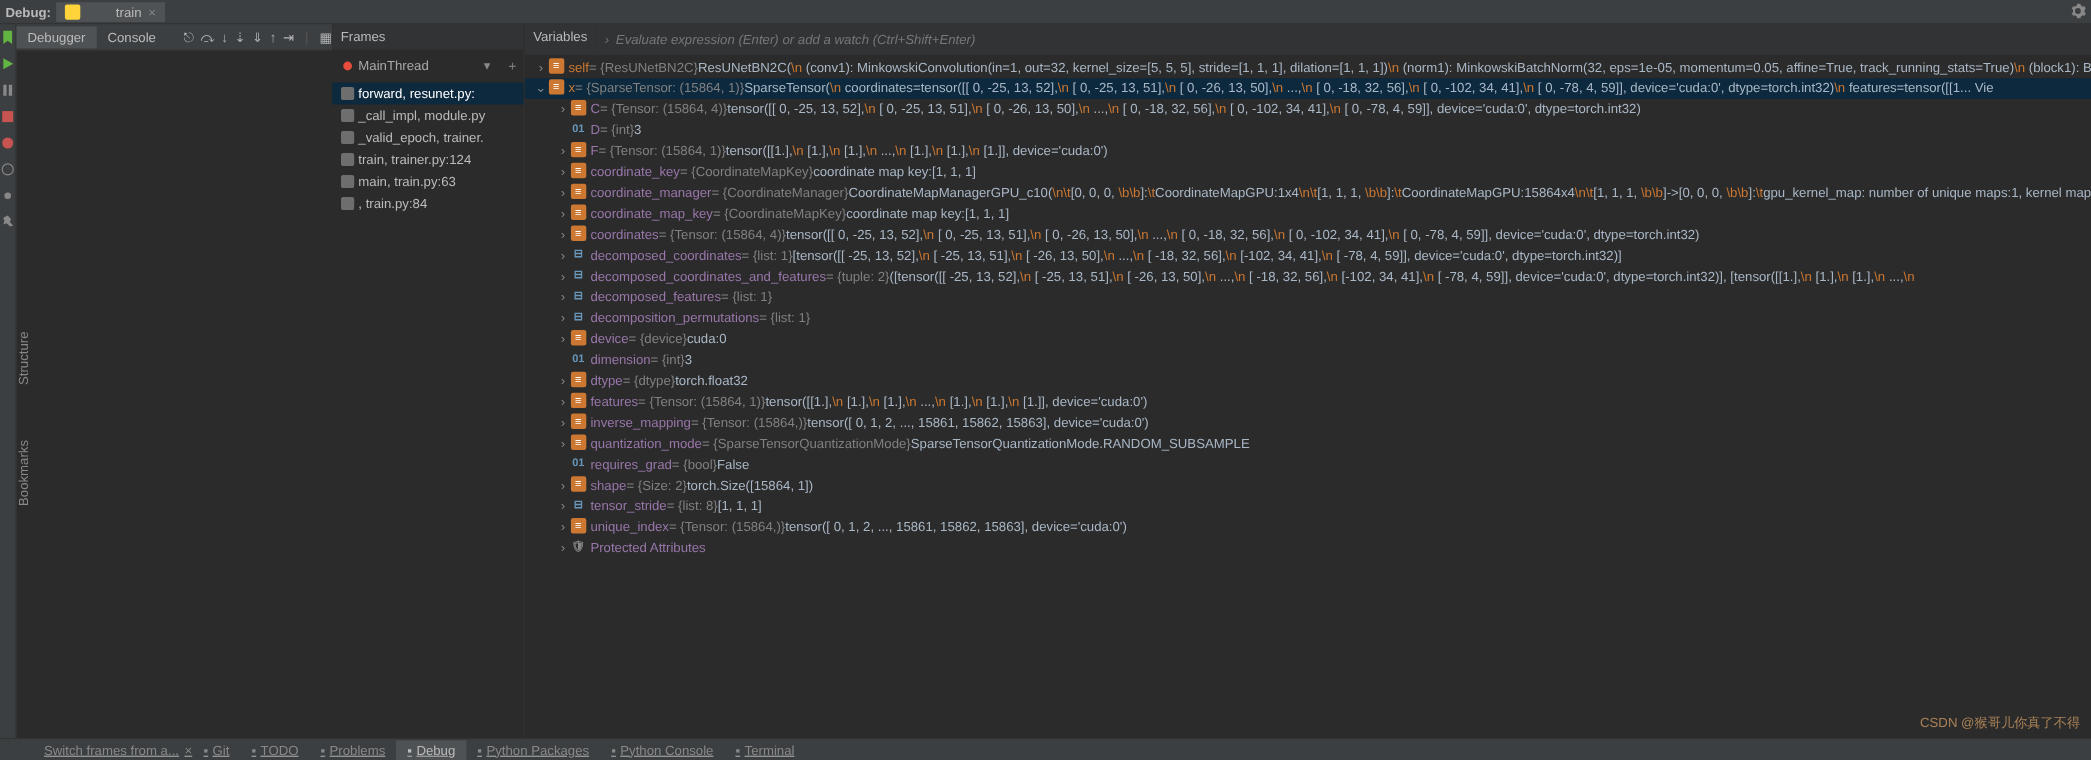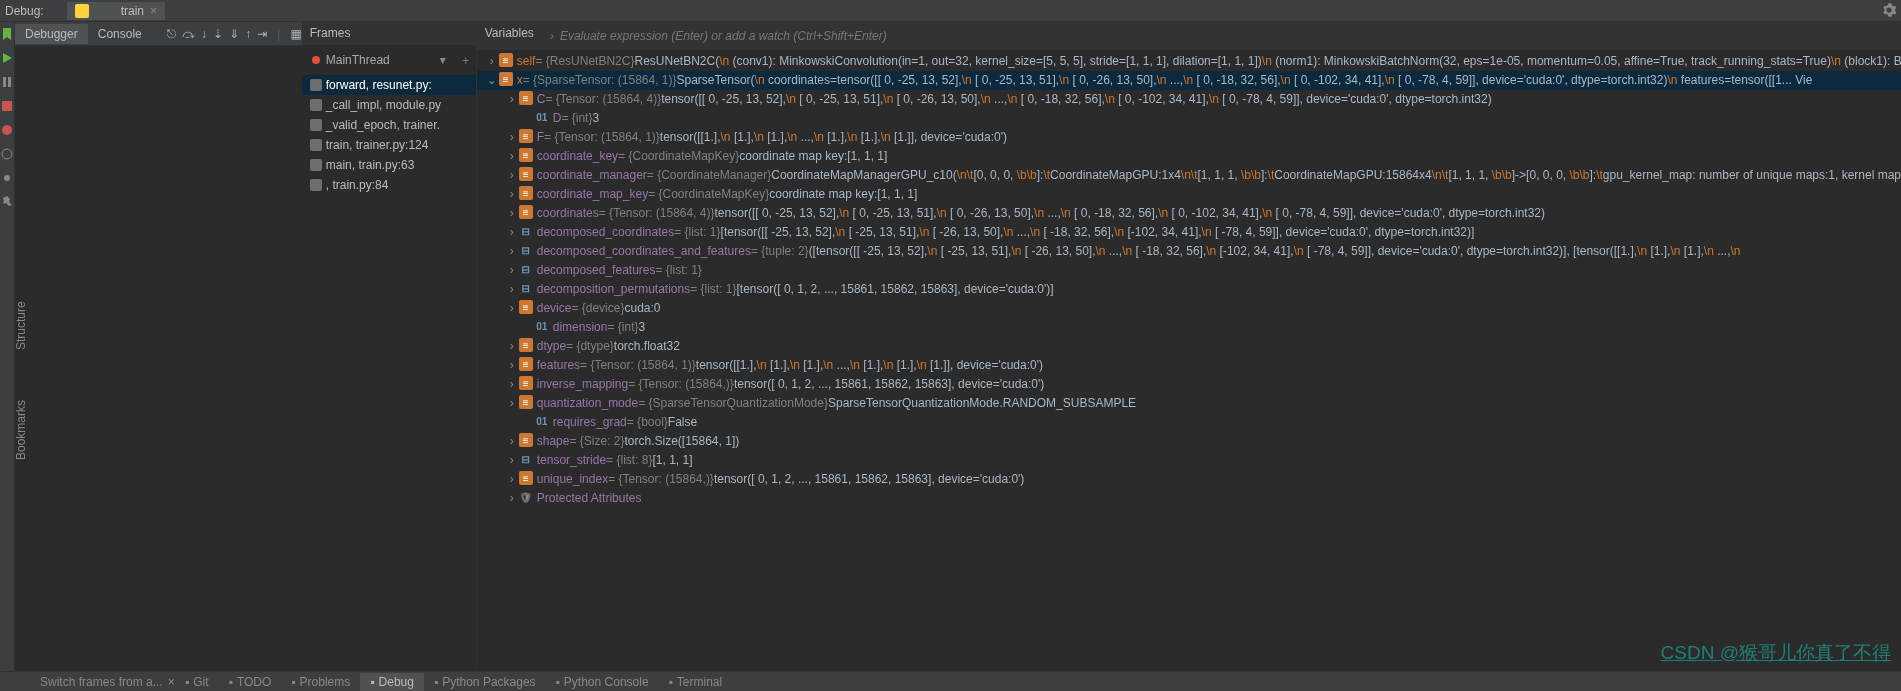--- a/index.html
+++ b/index.html
@@ -1,18 +1,18 @@
 <!DOCTYPE html>
 <html><head>
   <meta charset="utf-8">
   <style>
     * { margin: 0; padding: 0; box-sizing: border-box; font-family: "Segoe UI", Arial, sans-serif; font-size: 12px; }
     body { background: #2b2b2b; color: #a9a9a9; overflow: hidden; height: 691px; width: 1901px; }
     .top-bar { display: flex; align-items: center; background: #3c3f41; height: 22px; padding-left: 5px; border-bottom: 1px solid #323232; }
-    .top-label { color: #bbb; margin-right: 23px; }
+    .top-label { color: #bbb; margin-right: 5px; font-weight: bold; }
     .top-tab { display: flex; align-items: center; background: #4e5254; padding: 2px 8px; height: 18px; }
     .py-icon { width: 14px; height: 14px; margin-right: 4px; background: #ffd43b; border-radius: 2px; }
     .top-tab span { color: #bbb; margin-left: 28px; }
     .gear-right { position: absolute; right: 5px; top: 3px; color: #888; }
     .main-row { display: flex; height: calc(100% - 22px - 20px); }
     .left-gutter { width: 35px; background: #3c3f41; display: flex; flex-direction: column; align-items: center; padding-top: 5px; gap: 10px; border-right: 1px solid #323232; }
     .gutter-icon { width: 14px; height: 14px; display: flex; align-items: center; justify-content: center; }
     .sidebar-rotated { position: absolute; left: 14px; top: 350px; transform: rotate(-90deg); transform-origin: left top; color: #888; white-space: nowrap; }
     .content { flex: 1; display: flex; flex-direction: row; }
     .sub-tabs { display: flex; align-items: center; background: #3c3f41; height: 24px; border-bottom: 1px solid #323232; }
@@ -32,30 +32,30 @@
     .frame-icon { width: 12px; height: 12px; margin-right: 4px; background: #6e6e6e; border-radius: 2px; flex-shrink: 0; }
     .variables-panel { flex: 1; display: flex; flex-direction: column; }
     .eval-row { padding: 5px 8px; color: #777; font-style: italic; background: #313335; border-bottom: 1px solid #323232; display: flex; align-items: center; }
     .var-list { flex: 1; overflow: auto; padding: 2px 0; }
     .var-row { display: flex; align-items: flex-start; padding: 1px 0; white-space: nowrap; line-height: 17px; }
     .var-row.selected { background: #0d293e; }
     .expand { width: 14px; color: #888; text-align: center; cursor: pointer; flex-shrink: 0; }
     .vicon { width: 14px; height: 14px; margin-right: 4px; display: flex; align-items: center; justify-content: center; flex-shrink: 0; font-size: 10px; font-weight: bold; }
     .vicon.obj { background: #cc7832; color: #fff; border-radius: 2px; }
     .vicon.list { color: #6897bb; }
-    .vicon.int { color: #6897bb; margin-left: 16px; }
+    .vicon.int { color: #6897bb; }
     .var-name { color: #9876aa; }
     .var-name.special { color: #cc7832; }
     .var-type { color: #808080; }
     .var-val { color: #a9b7c6; }
     .esc { color: #cc7832; }
     .ind0 { padding-left: 8px; }
     .ind1 { padding-left: 28px; }
-    .watermark { position: absolute; right: 10px; bottom: 25px; color: #14b8a6; font-size: 19px; opacity: 0.6; text-decoration: underline; }
-    .bottom-bar { position: absolute; bottom: 0; height: 20px; width: 100%; background: #3c3f41; border-top: 1px solid #323232; display: flex; align-items: center; }
+    .watermark { position: absolute; right: 10px; bottom: 25px; color: #fdba74; font-size: 12px; opacity: 0.6; }
+    .bottom-bar { position: absolute; bottom: 0; height: 20px; width: 100%; background: #3c3f41; border-top: 1px solid #323232; display: flex; align-items: center; text-decoration: underline; }
     .bottom-left { width: 175px; padding-left: 40px; color: #888; display: flex; align-items: center; }
     .bottom-left .x { margin-left: 5px; cursor: pointer; }
     .btab { padding: 2px 10px; color: #888; display: flex; align-items: center; gap: 4px; }
     .btab.active { background: #4e5254; color: #bbb; }
     svg { display: block; }
   </style>
 </head>
 <body>
 
 <div class="top-bar">
@@ -266,21 +266,20 @@
               <span class="expand">›</span>
               <div class="vicon list">⊟</div>
               <span class="var-name">decomposed_features</span>
               <span class="var-type"> = {list: 1} </span>
             </div>
             <div class="var-row ind1">
               <span class="expand">›</span>
               <div class="vicon list">⊟</div>
               <span class="var-name">decomposition_permutations</span>
               <span class="var-type"> = {list: 1} </span>
-              <span class="var-val">[tensor([    0,     1,     2,  ..., 15861, 15862, 15863], device='cuda:0')]</span>
             </div>
             <div class="var-row ind1">
               <span class="expand">›</span>
               <div class="vicon obj">≡</div>
               <span class="var-name">device</span>
               <span class="var-type"> = {device} </span>
               <span class="var-val">cuda:0</span>
             </div>
             <div class="var-row ind1">
               <span class="expand"></span>

